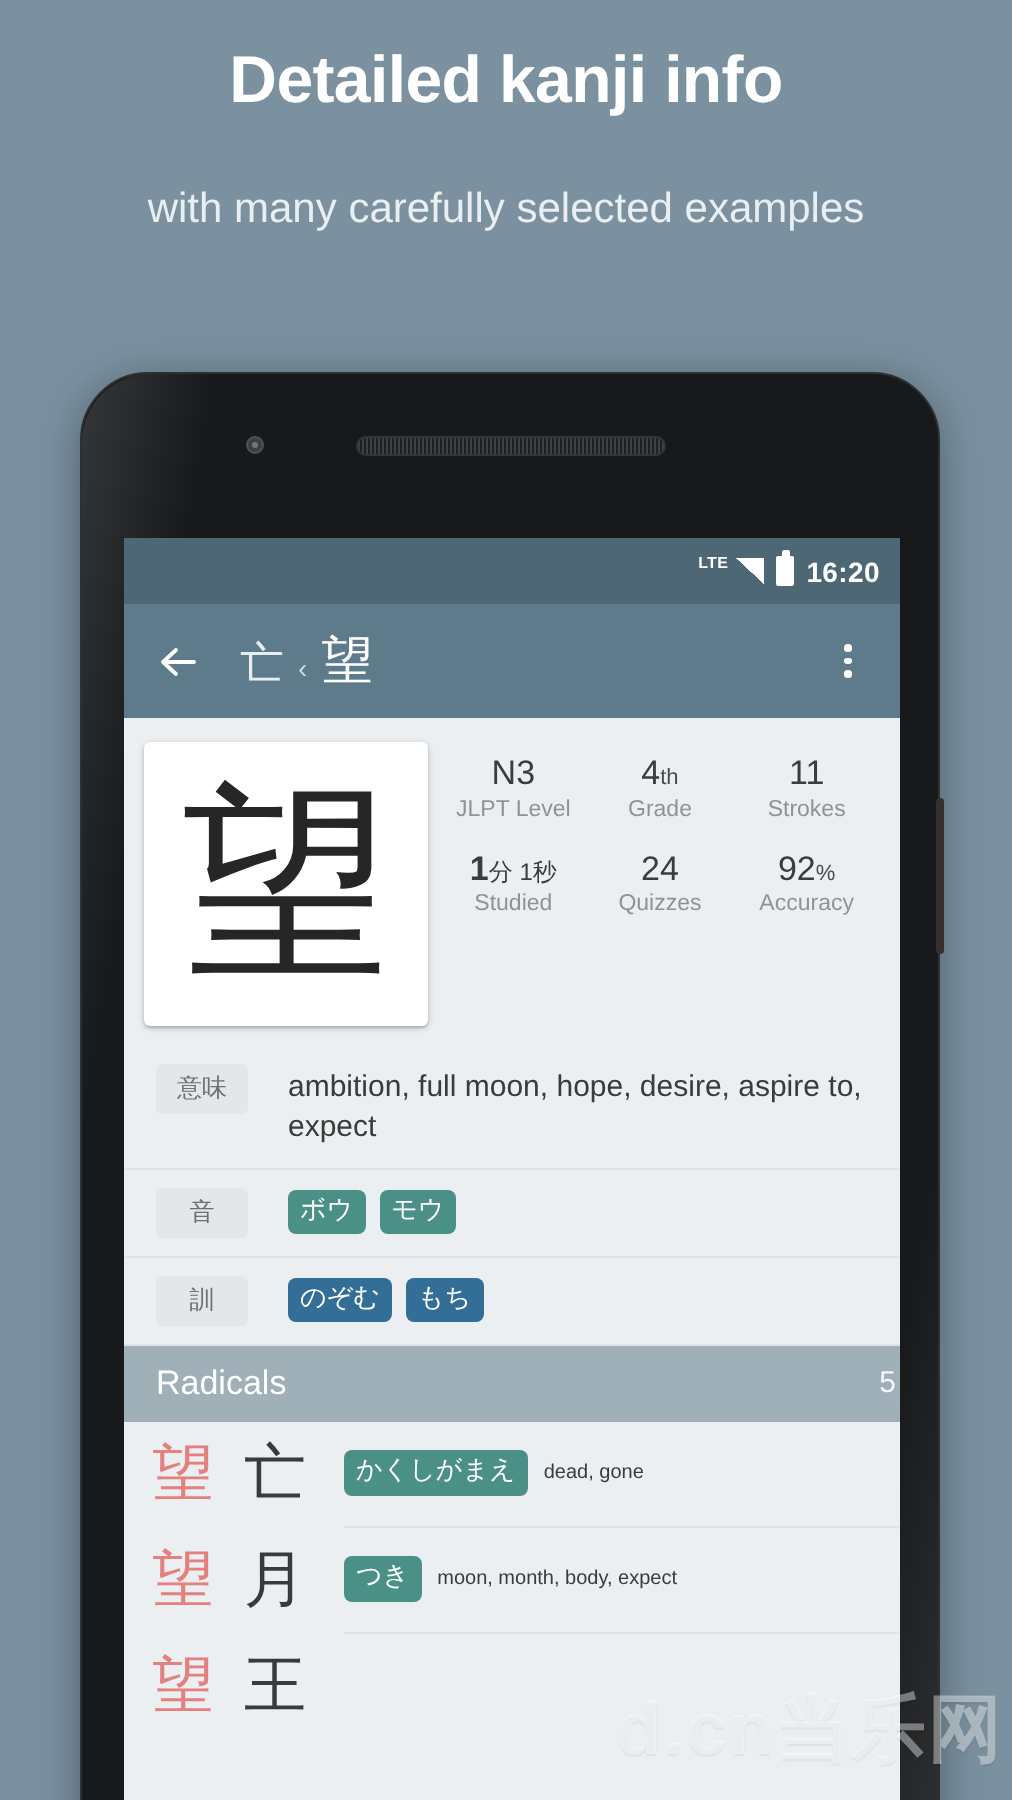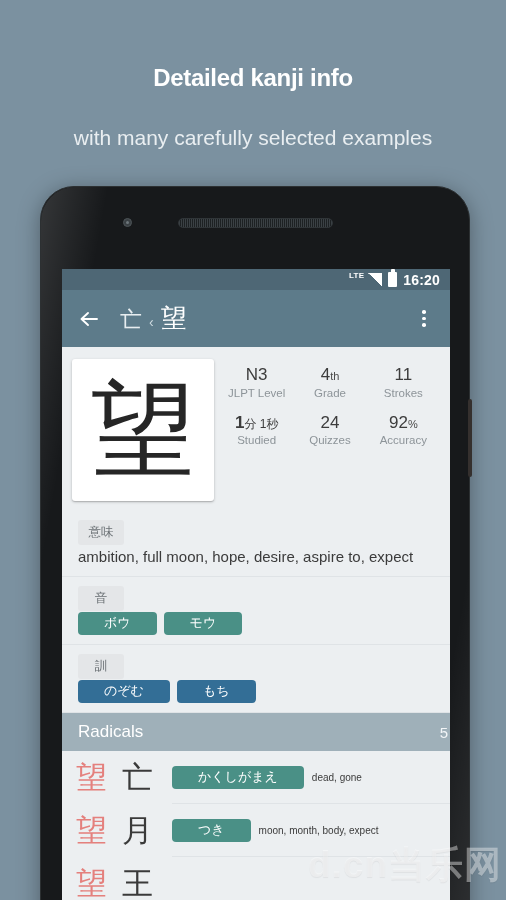--- a/index.html
+++ b/index.html
@@ -6,22 +6,22 @@
   html, body {
     width: 506px; height: 900px;
     font-family: "Liberation Sans", sans-serif;
     overflow: hidden;
   }
   body { background: #7b91a0; position: relative; }
 
   
   .promo { position: absolute; top: 0; left: 0; width: 506px; text-align: center; }
   .promo-title {
-    margin-top: 64px;
-    font-size: 24px; font-weight: bold; color: #ffffff;
+    margin-top: 21px;
+    font-size: 33px; font-weight: bold; color: #ffffff;
     letter-spacing: -0.3px;
   }
   .promo-sub {
     margin-top: 34px;
     font-size: 21px; color: #e9eef1; font-weight: 300;
   }
 
   
   .phone {
     position: absolute;
@@ -66,21 +66,21 @@
   .screen {
     position: absolute;
     left: 21px; top: 82px;
     width: 388px; height: 818px;
     background: #eceff1;
     overflow: hidden;
   }
 
   
   .statusbar {
-    height: 21px; background: #4e6775;
+    height: 33px; background: #4e6775;
     display: flex; align-items: center; justify-content: flex-end;
     padding-right: 10px; gap: 6px;
     color: #ffffff;
   }
   .sb-lte { font-size: 8px; font-weight: bold; line-height: 1;
             position: relative; top: -4px; margin-right: -2px; letter-spacing: .2px; }
   .sb-signal {
     width: 14px; height: 13px;
     background: linear-gradient(to bottom left, #ffffff 50%, transparent 50.5%);
   }
@@ -141,40 +141,39 @@
   }
   .stat { text-align: center; display: flex; flex-direction: column; justify-content: center; }
   .stat .val { font-size: 17px; color: #3c3c3c; line-height: 1.05; }
   .stat .val .unit { font-size: 11px; color: #4a4a4a; }
   .stat .val .jp { font-size: 12px; }
   .stat .lbl { font-size: 11.5px; color: #8d9499; margin-top: 3px; }
 
   
   .info-rows { padding: 4px 0 0 0; }
   .info-row {
-    display: flex; align-items: flex-start; gap: 0;
+    display: flex; align-items: flex-start; gap: 20px;
     padding: 9px 14px 9px 16px;
     border-bottom: 1px solid #dfe3e6;
-    flex-direction: column;
   }
   .row-tag {
     flex: 0 0 auto;
     background: #e4e6e8; color: #6a7074;
     font-size: 12.5px; border-radius: 3px;
     padding: 4px 9px; min-width: 46px; text-align: center;
     font-family: "DejaVu Sans", sans-serif;
   }
   .meaning-text {
     font-size: 15px; color: #3b3b3b; line-height: 1.35; padding-top: 2px;
   }
   .pill-wrap { display: flex; gap: 7px; flex-wrap: wrap; padding-top: 1px; }
   .pill {
     font-family: "DejaVu Sans", sans-serif;
     font-size: 13px; color: #ffffff;
-    border-radius: 4px; padding: 4px 26px; line-height: 1.15;
+    border-radius: 4px; padding: 4px 6px; line-height: 1.15;
   }
   .pill.on { background: #4a9086; }
   .pill.kun { background: #336e96; }
 
   
   .section-header {
     background: #9fb0b9; color: #ffffff;
     height: 38px; display: flex; align-items: center;
     justify-content: space-between; padding: 0 2px 0 16px;
   }

